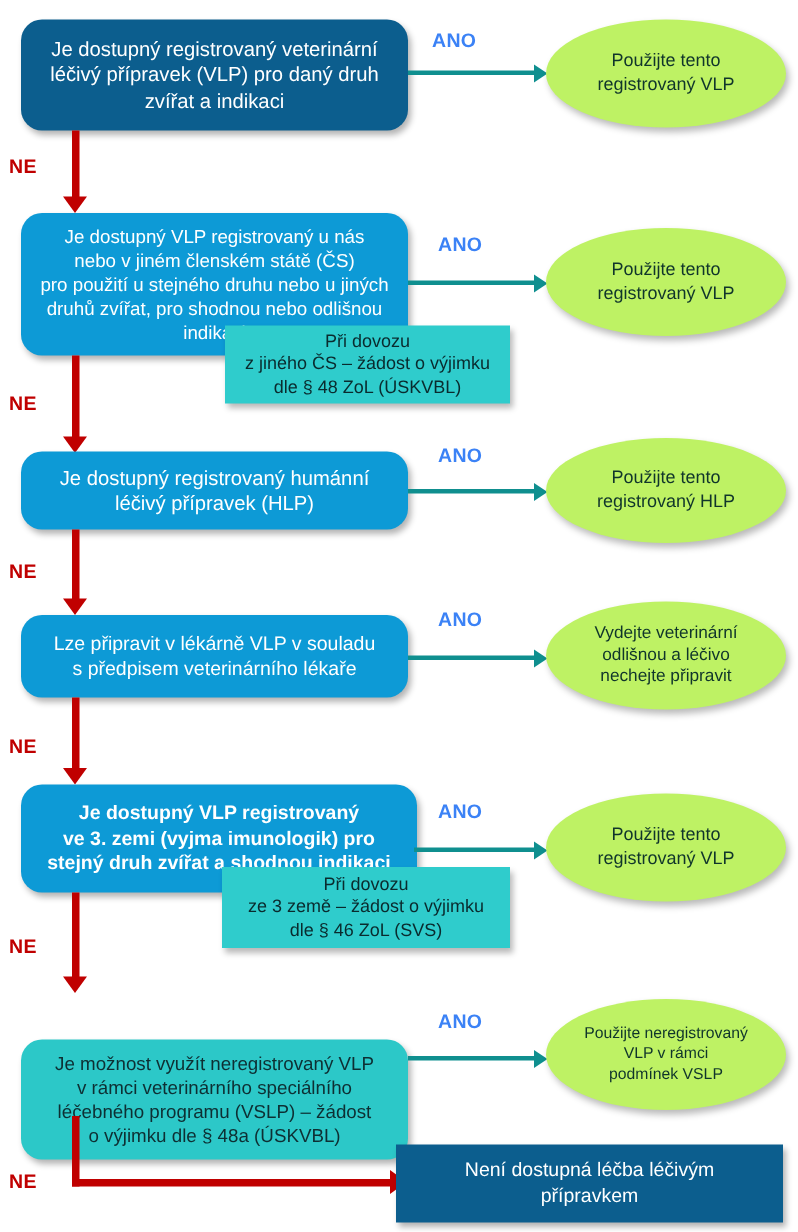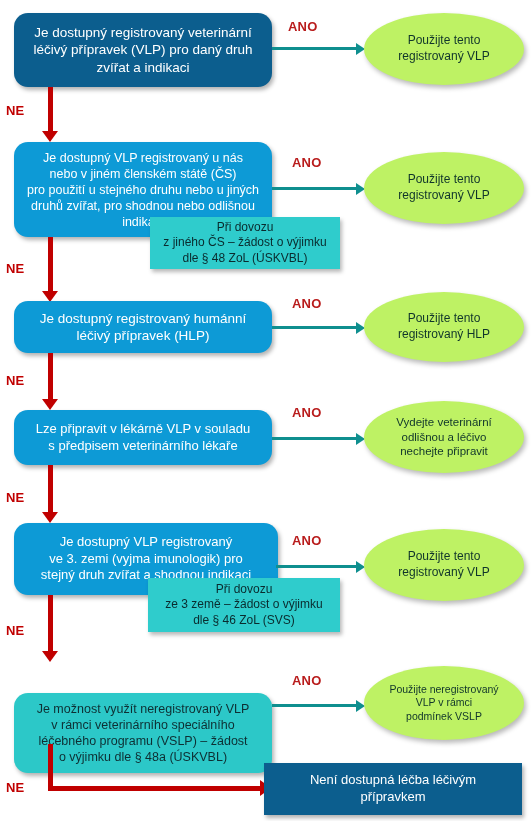--- a/index.html
+++ b/index.html
@@ -79,21 +79,21 @@
     border-bottom:6px solid transparent;
     border-left:9px solid #0f8f8f;
   }
 
   
   .lbl-ne{
     position:absolute;color:#c00000;font-weight:bold;font-size:13px;
     letter-spacing:.2px;
   }
   .lbl-ano{
-    position:absolute;color:#b91c1c;font-weight:bold;font-size:13px;
+    position:absolute;color:#3b82f6;font-weight:bold;font-size:13px;
     letter-spacing:.2px;
   }
 </style>
 </head>
 <body>
 
 <div class="stage">
 
   <div class="node dark" style="left:14px;top:8px;width:258px;height:74px;font-size:13.5px;">Je dostupný registrovaný veterinární
 léčivý přípravek (VLP) pro daný druh
@@ -149,21 +149,21 @@
   <div class="tline" style="left:272px;top:432px;width:86px;"></div>
   <div class="arrow-right-teal" style="left:356px;top:428px;"></div>
   <div class="ellipse" style="left:364px;top:396px;width:160px;height:72px;font-size:11.5px;">Vydejte veterinární
 odlišnou a léčivo
 nechejte připravit</div>
 
   <div class="lbl-ne" style="left:6px;top:485px;">NE</div>
   <div class="vline" style="left:48px;top:460px;height:50px;"></div>
   <div class="arrow-down" style="left:42px;top:507px;"></div>
 
-  <div class="node blue" style="left:14px;top:518px;width:264px;height:72px;font-size:13px;">Je dostupný VLP registrovaný
+  <div class="node blue" style="left:14px;top:518px;width:264px;height:72px;font-size:13px;font-weight:bold;">Je dostupný VLP registrovaný
 ve 3. zemi (vyjma imunologik) pro
 stejný druh zvířat a shodnou indikaci</div>
 
   <div class="lbl-ano" style="left:292px;top:528px;">ANO</div>
   <div class="tline" style="left:276px;top:560px;width:82px;"></div>
   <div class="arrow-right-teal" style="left:356px;top:556px;"></div>
   <div class="ellipse" style="left:364px;top:524px;width:160px;height:72px;font-size:12px;">Použijte tento
 registrovaný VLP</div>
 
   <div class="note" style="left:148px;top:573px;width:192px;height:54px;font-size:12px;">Při dovozu

